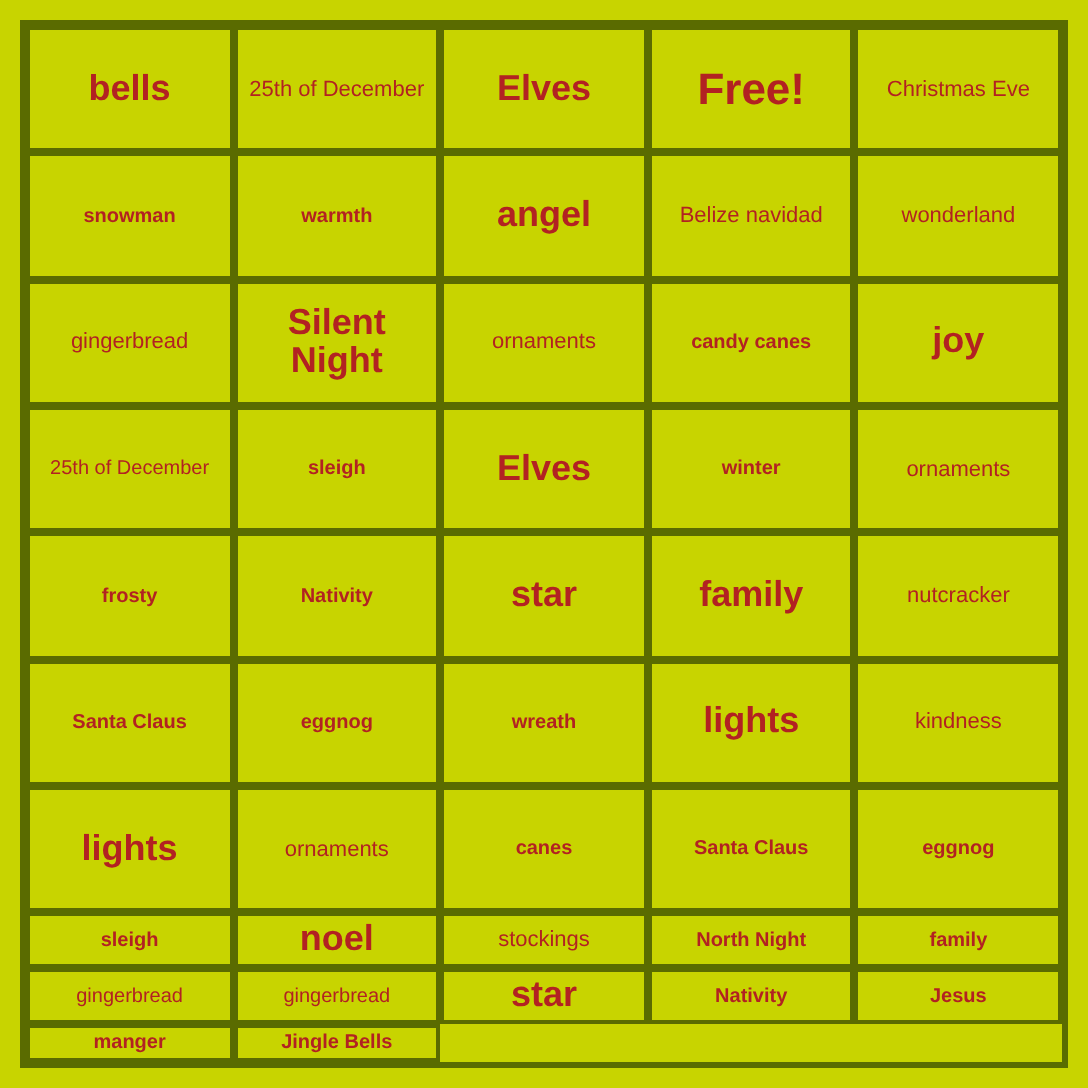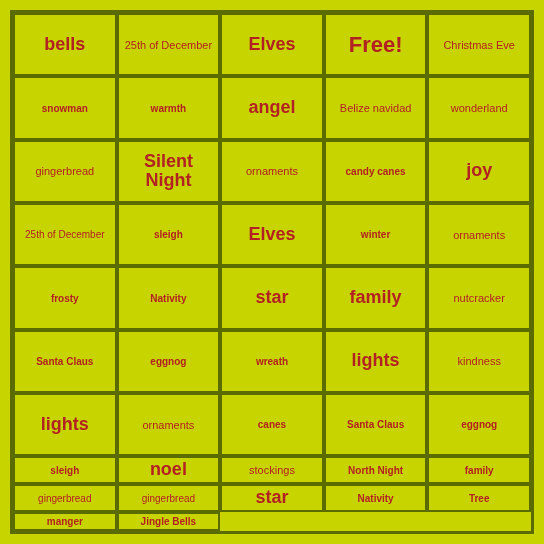--- a/index.html
+++ b/index.html
@@ -184,21 +184,21 @@
     <div class="cell">
       <span class="xsmall">gingerbread</span>
     </div>
     <div class="cell">
       <span class="large">star</span>
     </div>
     <div class="cell">
       <span class="medium">Nativity</span>
     </div>
     <div class="cell">
-      <span class="medium">Tree</span>
+      <span class="medium">Jesus</span>
     </div>
     <div class="cell">
       <span class="medium">manger</span>
     </div>
     <div class="cell">
       <span class="medium">Jingle Bells</span>
     </div>
   </div>
 
 </body></html>

